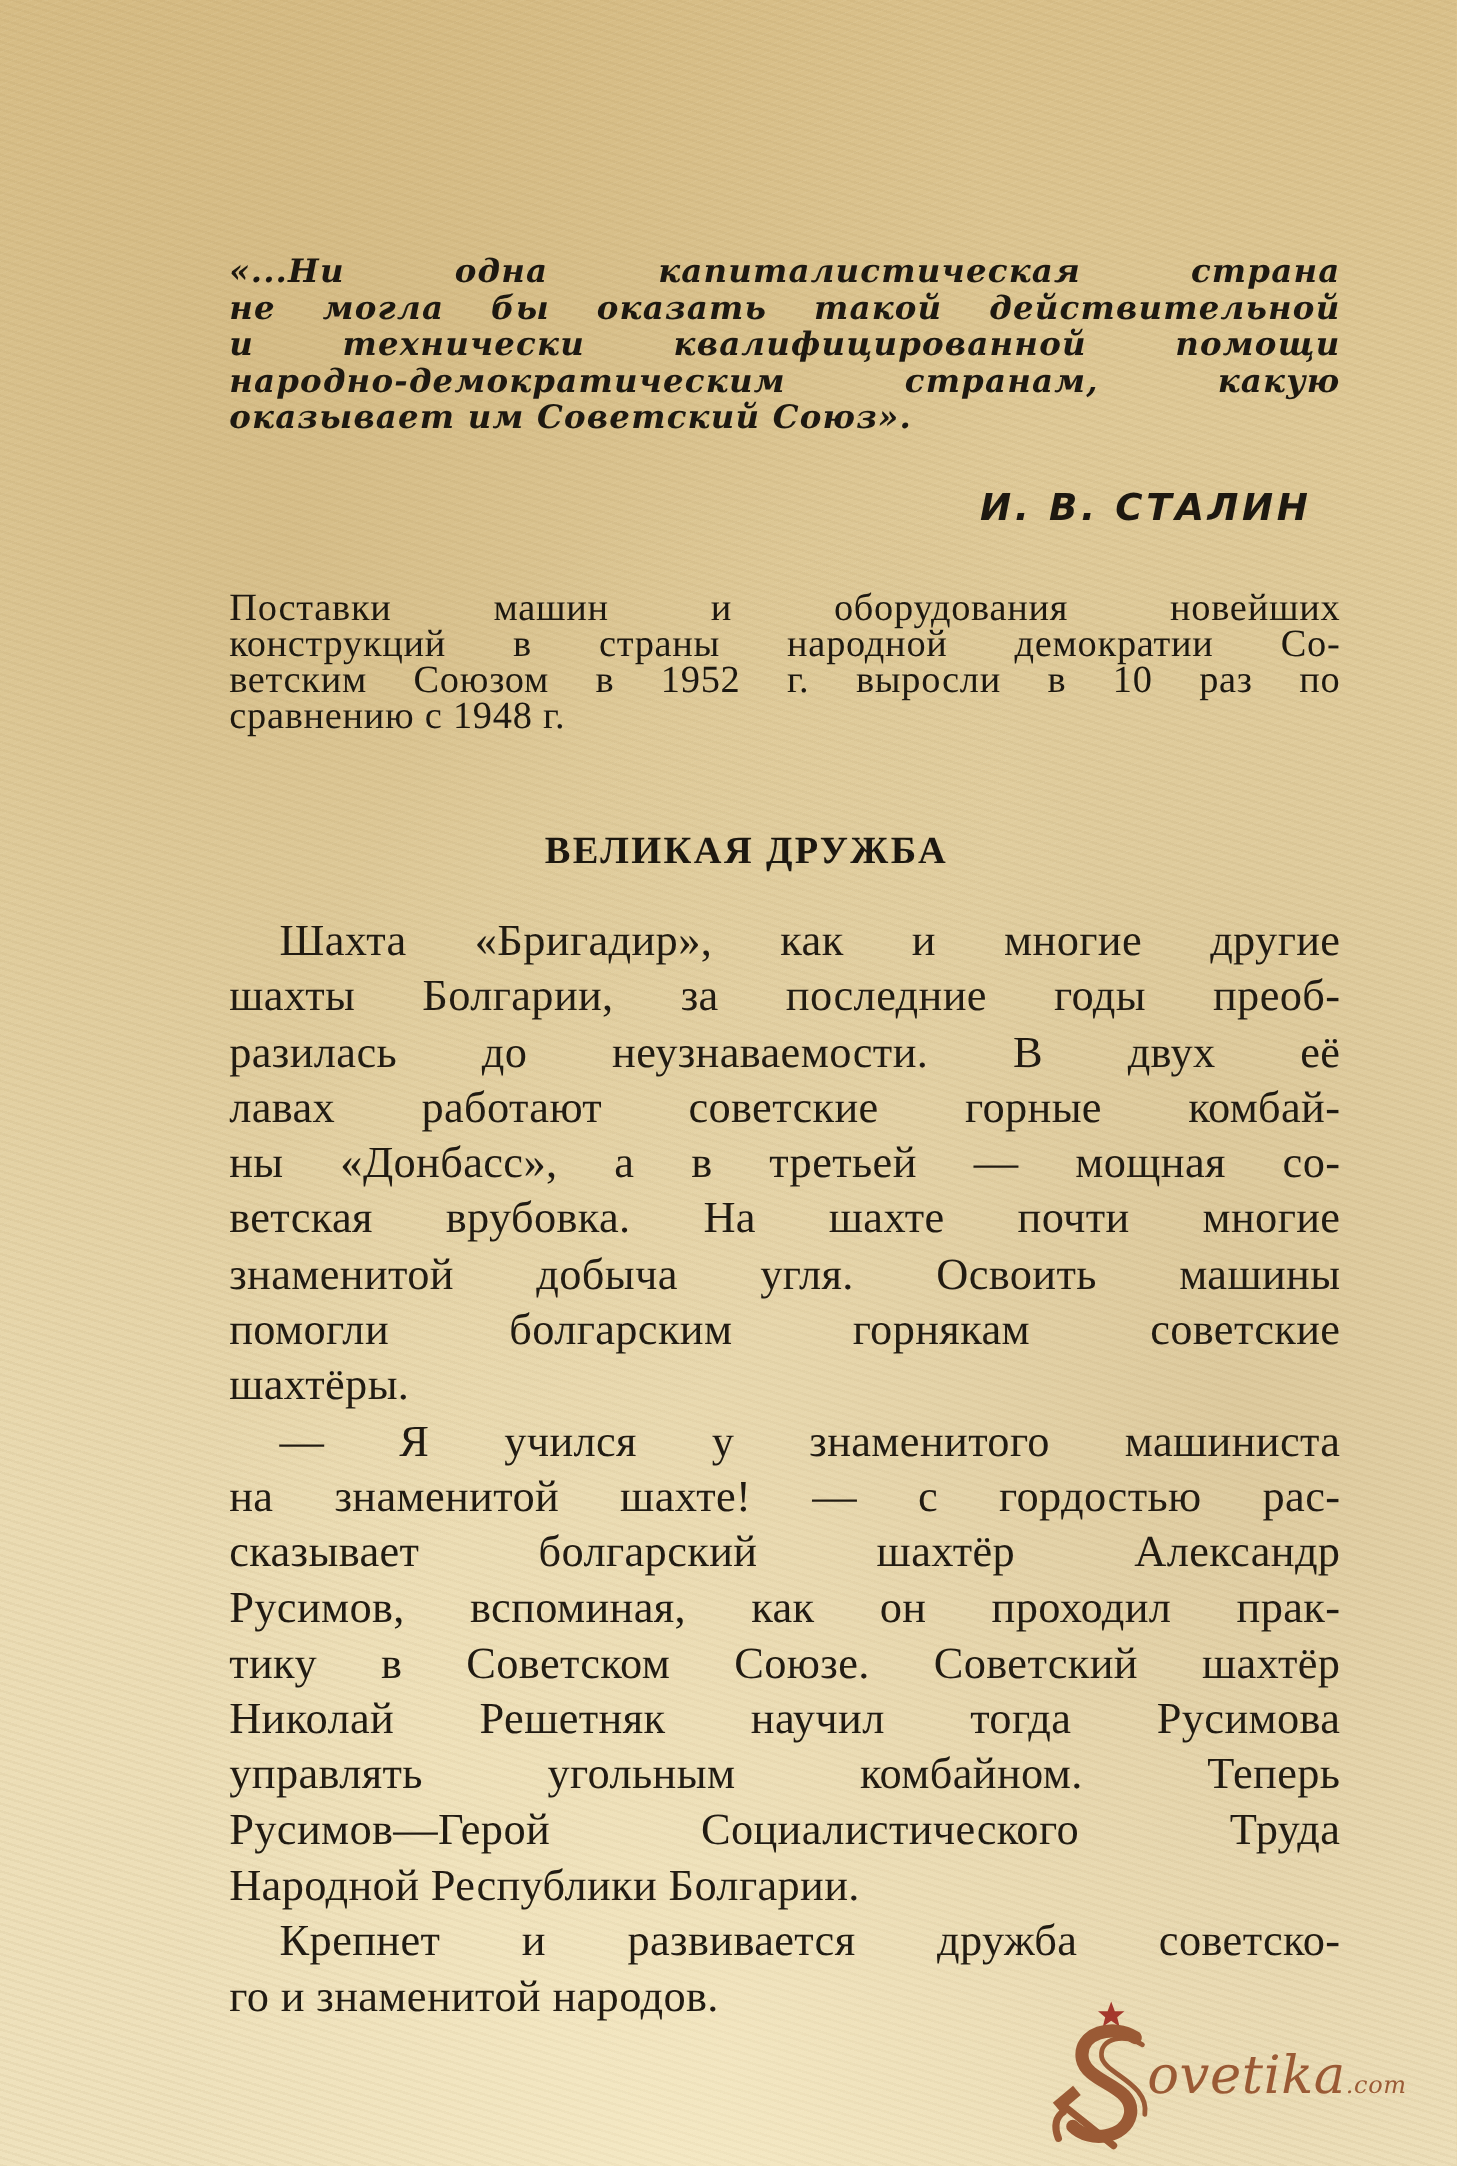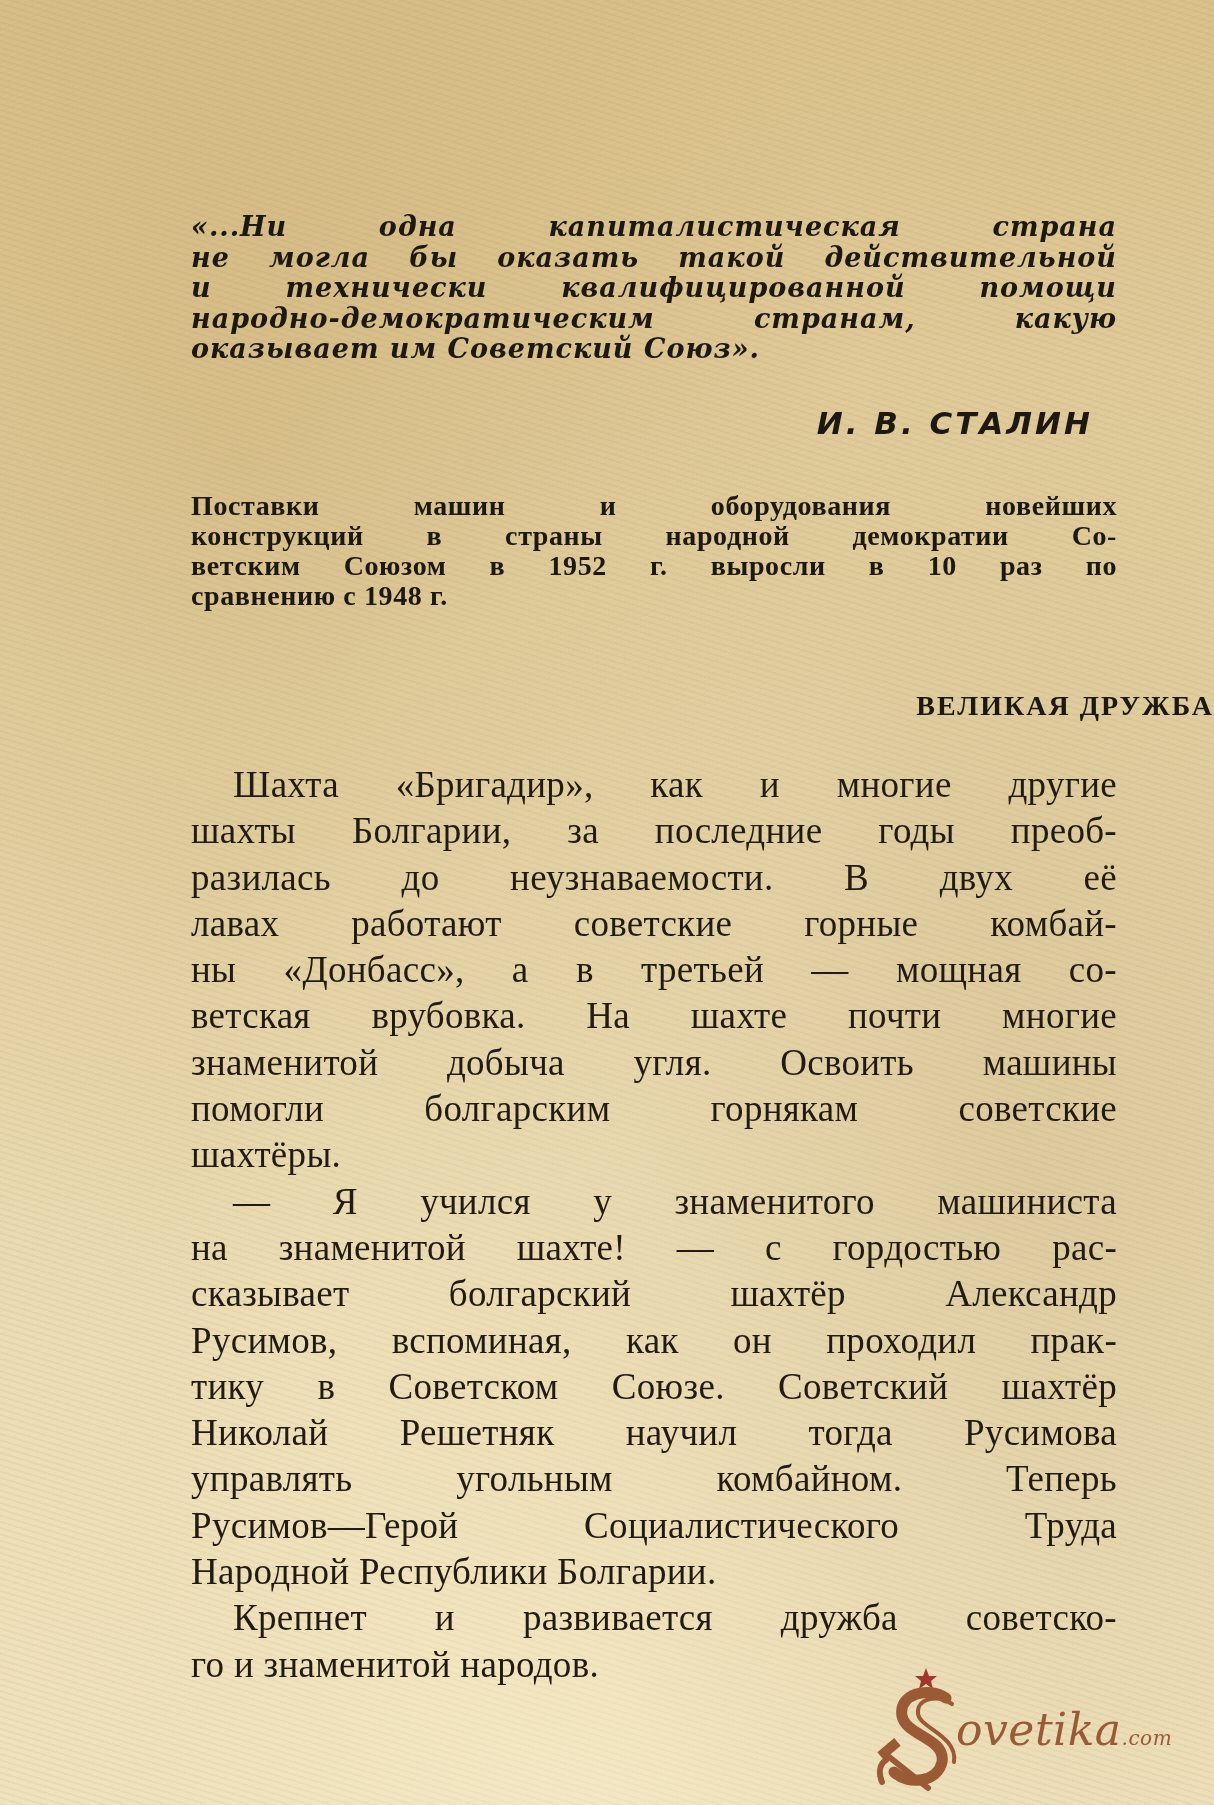--- a/index.html
+++ b/index.html
@@ -35,31 +35,31 @@
   .signature {
     top: 405px; left: 167px; width: 926px;
     text-align: right;
     font-family: "DejaVu Sans", sans-serif;
     font-style: italic; font-weight: bold;
     font-size: 31px; letter-spacing: 3px;
   }
   .fact {
     top: 491px;
     font-family: "Liberation Serif", serif;
-    font-weight: bold;
-    font-size: 28px; line-height: 30px;
+    font-weight: normal;
+    font-size: 32px; line-height: 30px;
     letter-spacing: 0.6px;
   }
   .fact .line { display: block; text-align: justify; text-align-last: justify; white-space: nowrap; }
   .fact .line.last { text-align-last: left; }
   .heading {
     position: absolute; top: 690px; left: 0; width: 1214px;
-    text-align: right;
+    text-align: center;
     font-family: "Liberation Serif", serif;
-    font-weight: bold; font-size: 28px; letter-spacing: 2px;
+    font-weight: bold; font-size: 32px; letter-spacing: 2px;
     padding-left: 30px; box-sizing: border-box;
   }
   .body-text {
     top: 762px;
     font-family: "Liberation Serif", serif;
     font-size: 37px; line-height: 46.3px;
     letter-spacing: 0.3px;
     color: #211b12;
   }
   .body-text .line { display: block; text-align: justify; text-align-last: justify; white-space: nowrap; height: 46.3px; }

